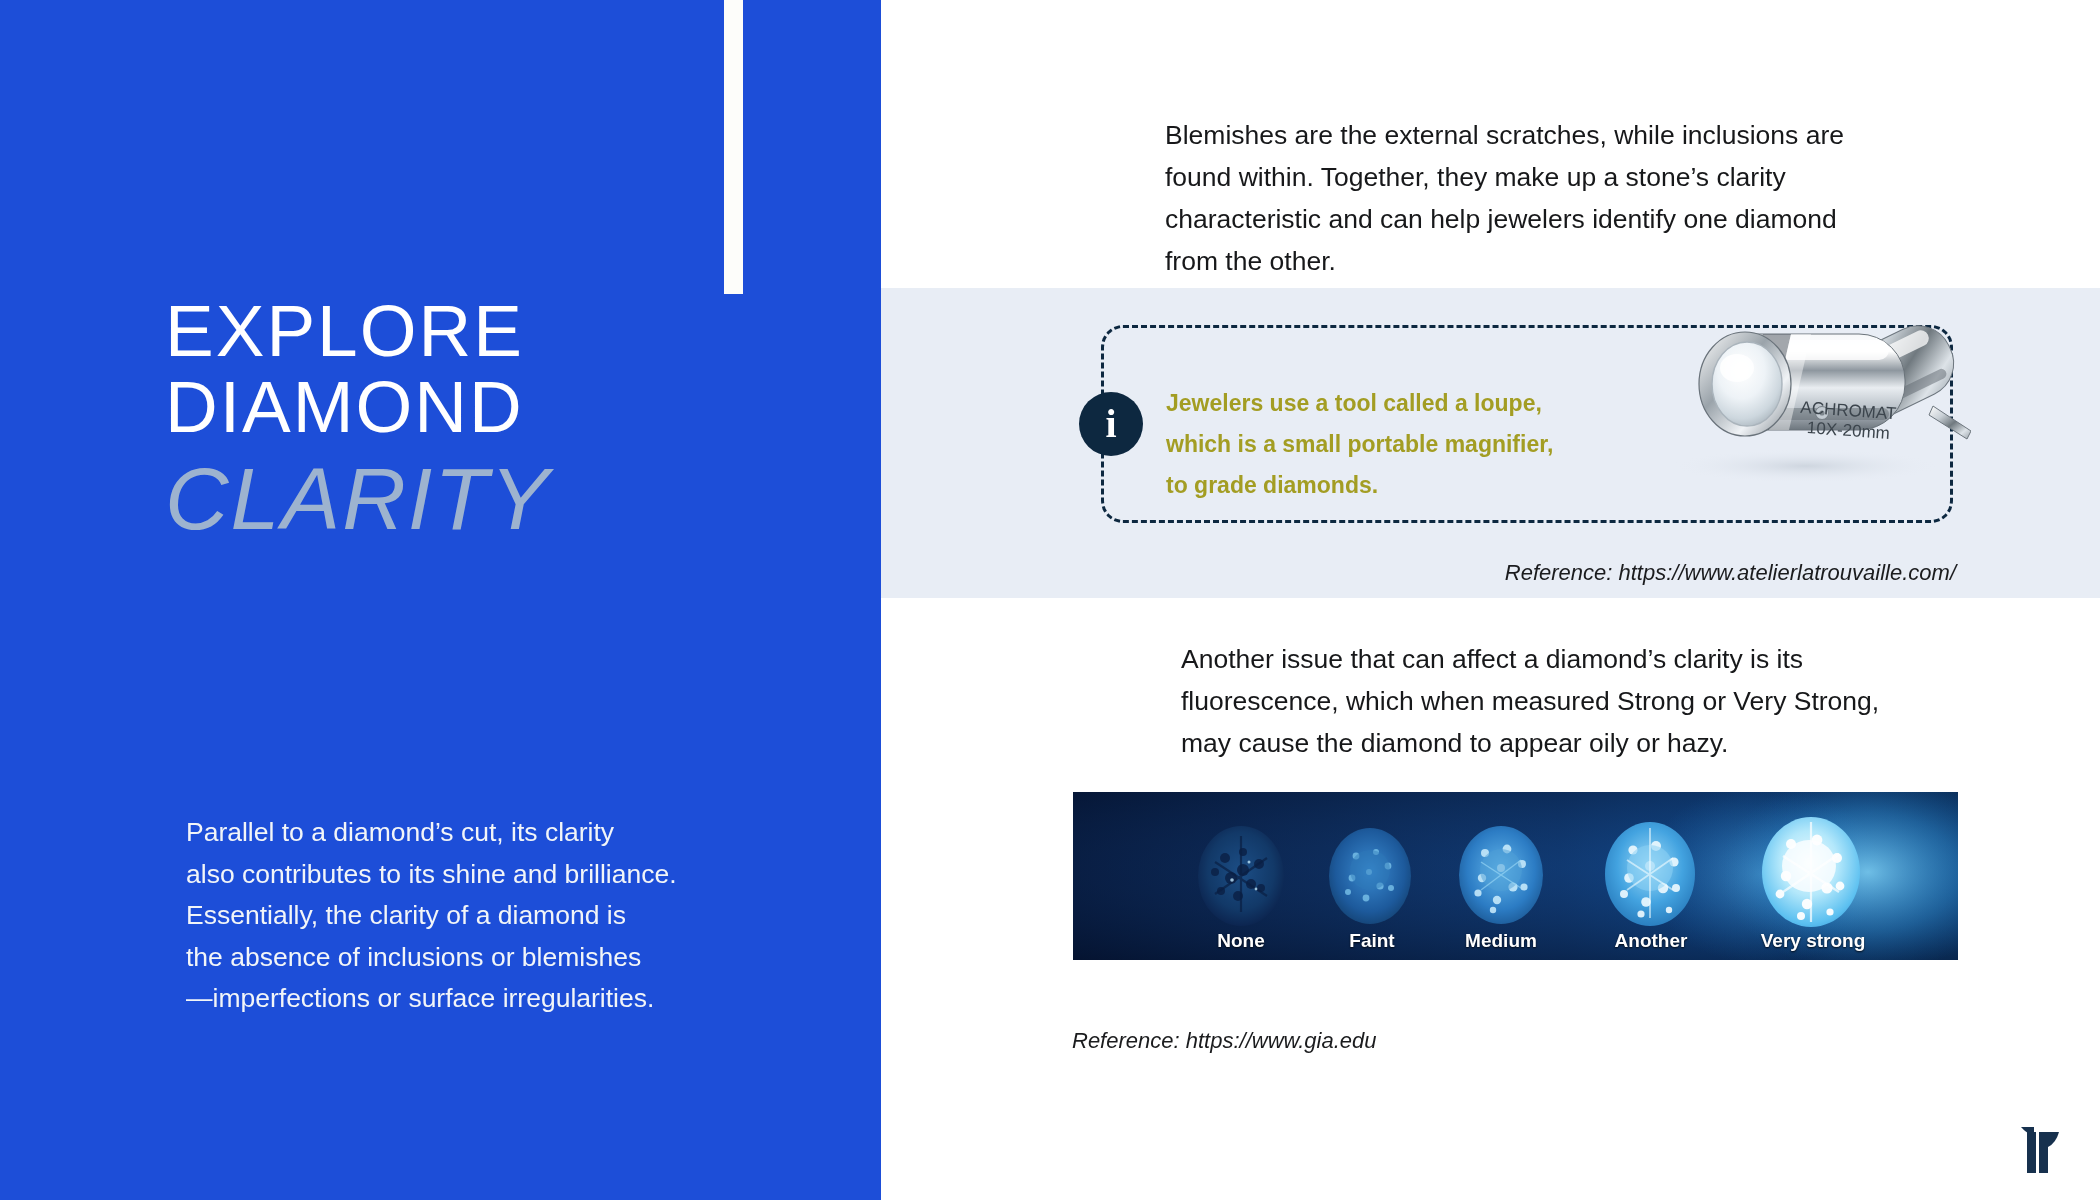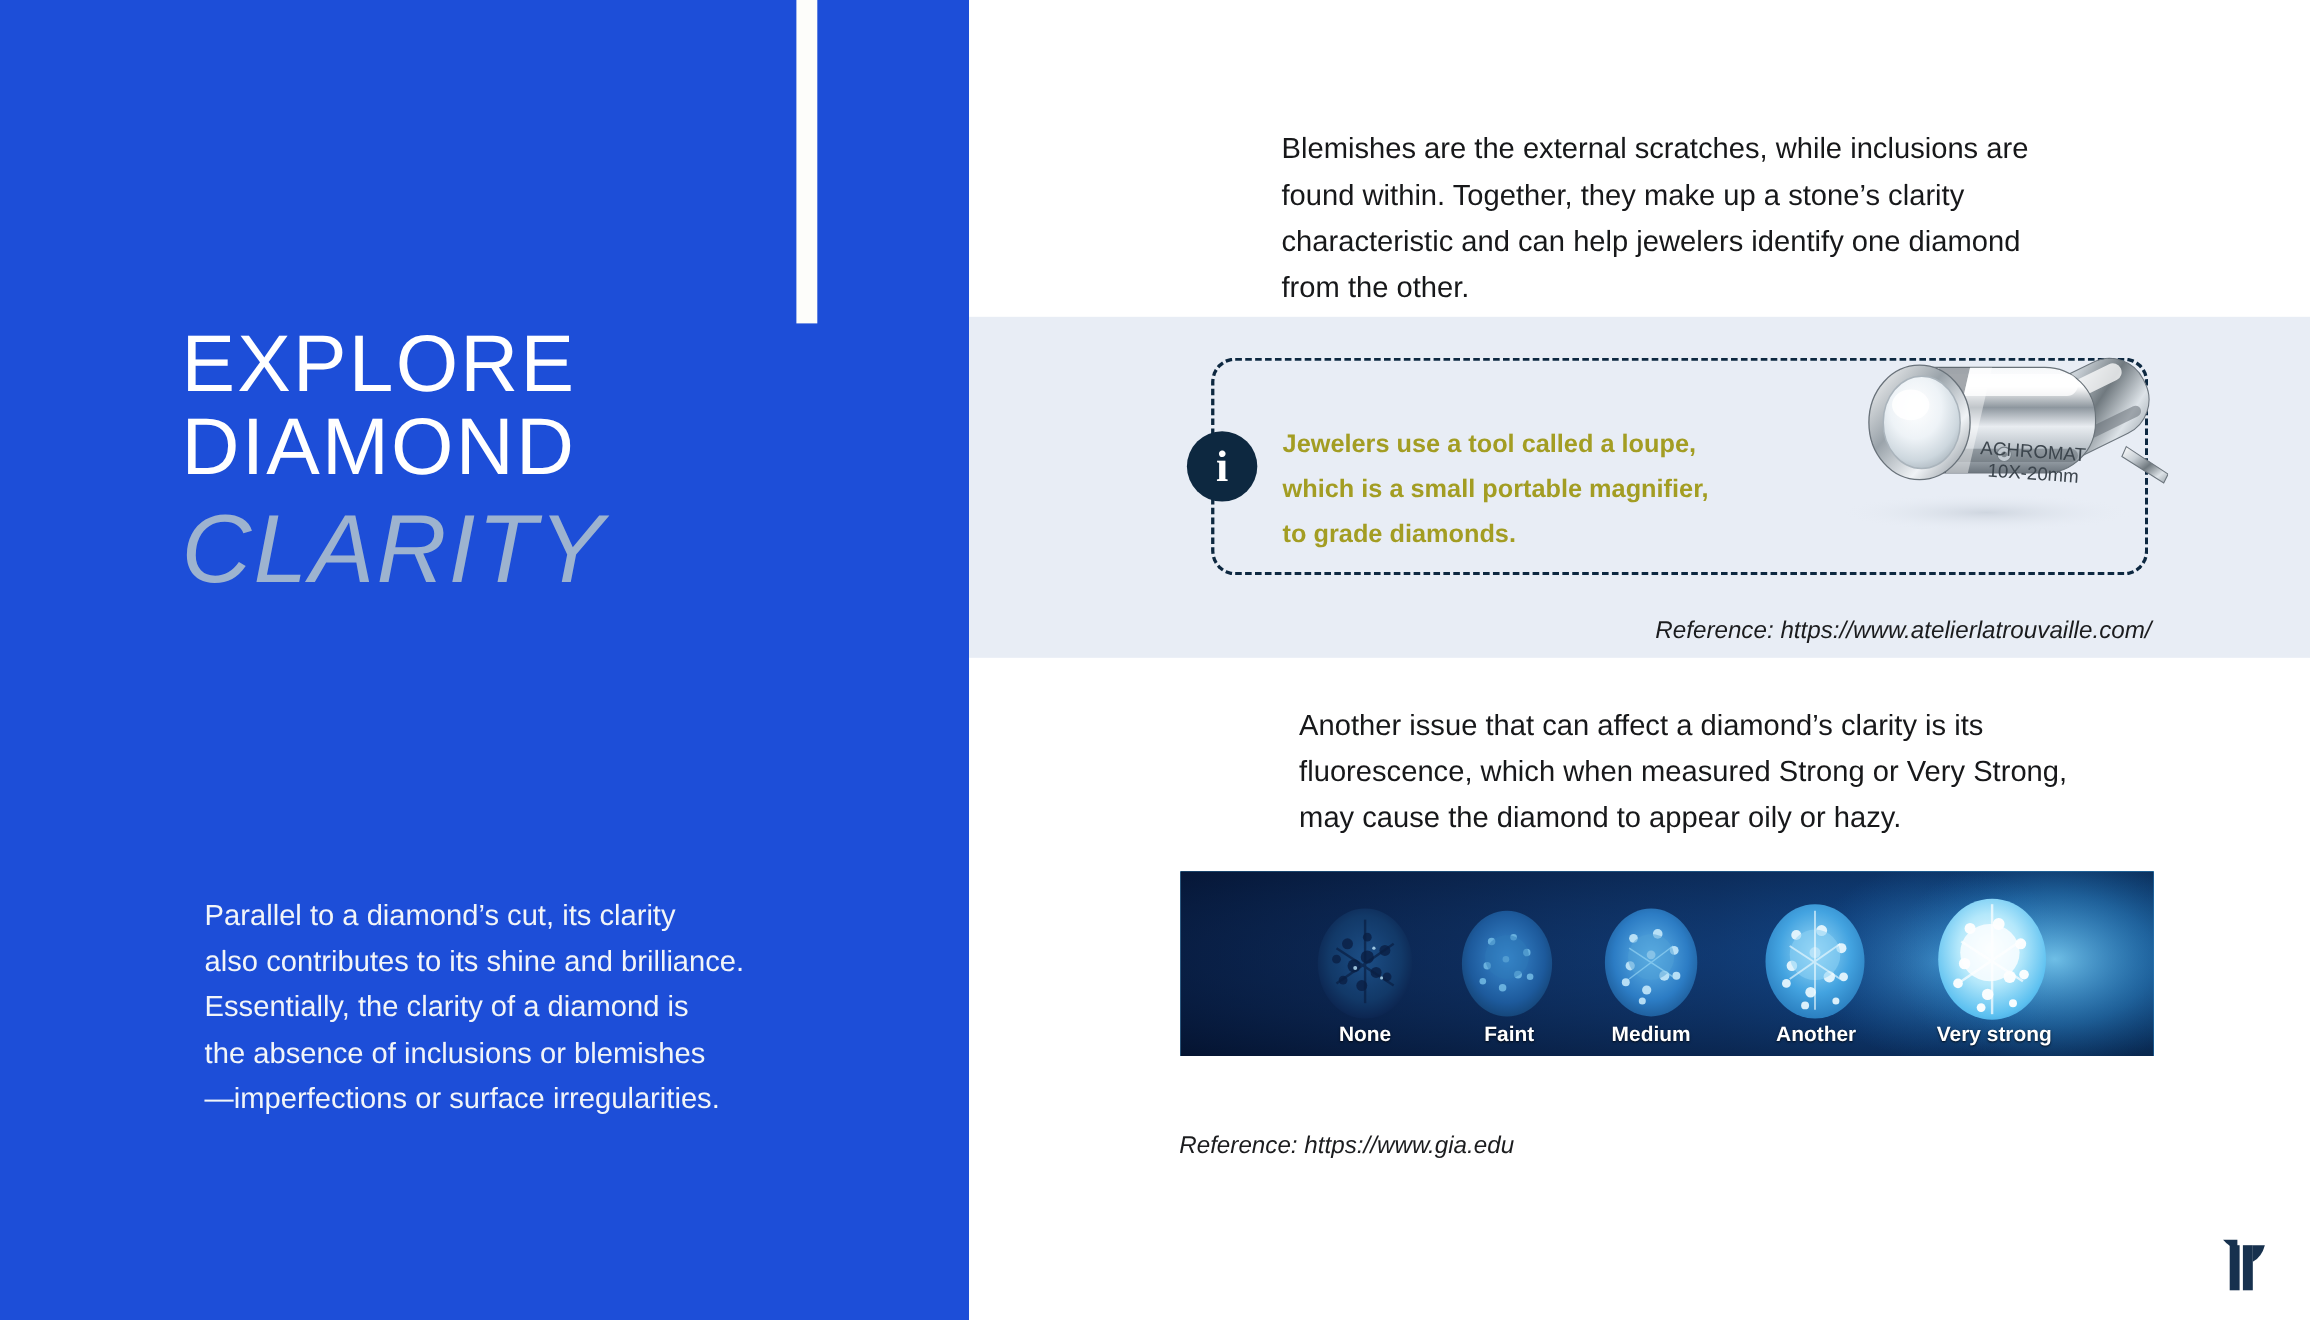--- a/index.html
+++ b/index.html
@@ -123,21 +123,21 @@
     color: #1b1c1e;
     white-space: nowrap;
   }
   #ref-loupe { right: 144px; bottom: 12px; }
 
   
   .fluor-wrap {
     position: absolute; left: 1073px; top: 792px;
     width: 885px; height: 168px;
     overflow: hidden;
-    background: #0369a1;
+    background: #0f172a;
   }
   .fluor-svg { display:block; width: 885px; height: 168px; }
   .fluor-label {
     position: absolute;
     bottom: 8px;
     transform: translateX(-50%);
     color: #ffffff;
     font-size: 19px;
     font-weight: 700;
     white-space: nowrap;

